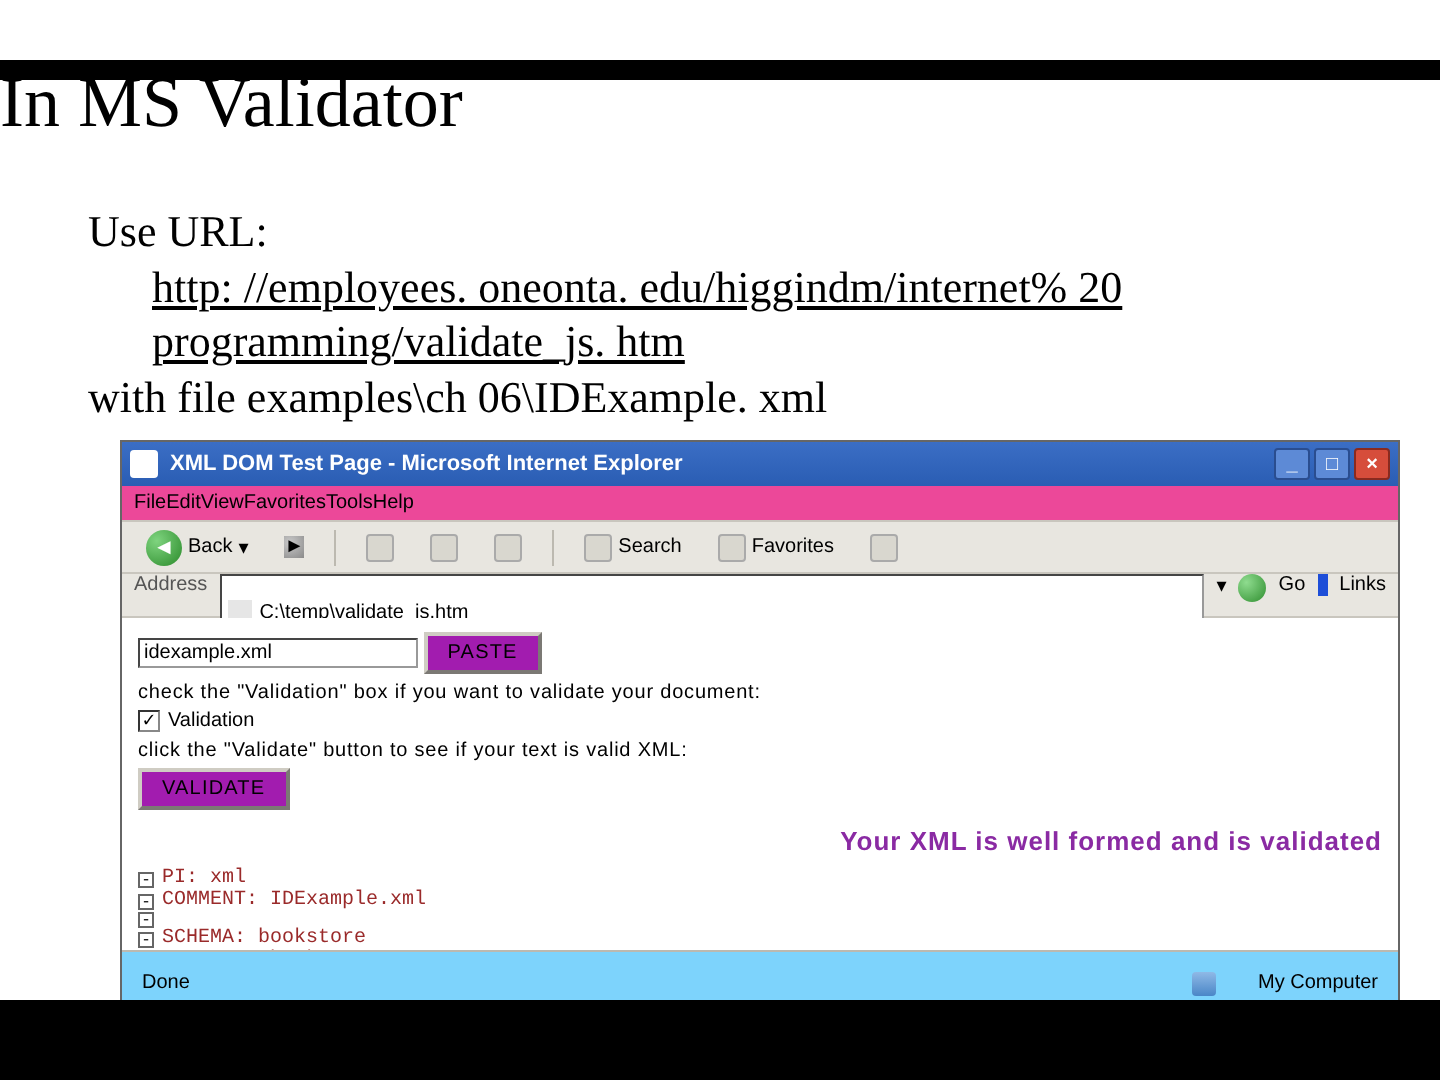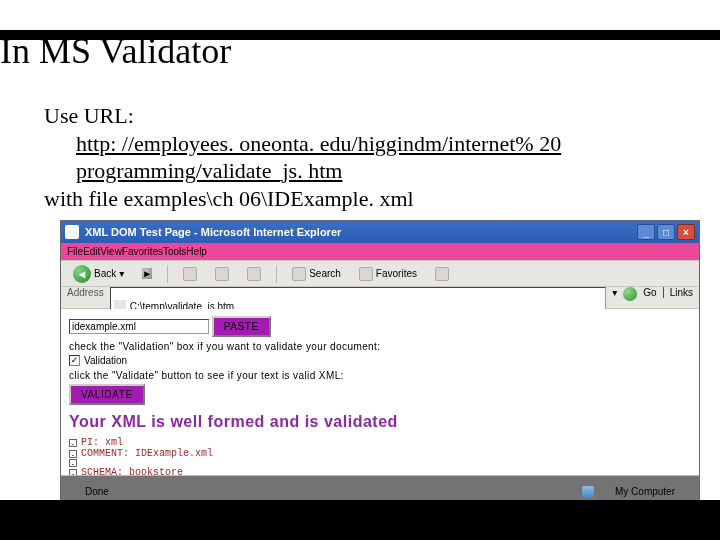--- a/index.html
+++ b/index.html
@@ -27,36 +27,36 @@
   .toolbar { height: 26px; background: #e8e6e0; display: flex; align-items: center; padding: 0 6px; border-bottom: 1px solid #c9c6be; gap: 6px; }
   .toolbar .tbtn { display: flex; align-items: center; gap: 3px; padding: 2px 5px; border: 1px solid transparent; border-radius: 3px; }
   .tbtn.back .circ { width: 18px; height: 18px; background: radial-gradient(circle at 30% 30%, #7fd47f, #2a8a2a); border-radius: 50%; display: flex; align-items: center; justify-content: center; color: #fff; font-size: 11px; }
   .tbtn .sq { width: 14px; height: 14px; background: #d9d7cf; border: 1px solid #aaa; border-radius: 2px; }
   .toolbar .sep { width: 1px; height: 18px; background: #bcb9b0; margin: 0 3px; }
   .addrbar { height: 22px; background: #e8e6e0; display: flex; align-items: flex-start; padding: 0 6px; border-bottom: 1px solid #c9c6be; gap: 6px; }
   .addrbar .addrlabel { color: #555; }
   .addrbar .addrfield { flex: 1; height: 16px; background: #fff; border: 1px inset #999; padding: 18px 3px; display: flex; align-items: center; overflow: hidden; white-space: nowrap; }
   .addrbar .addrfield .ficon { width: 12px; height: 12px; background: #e6e6e6; margin-right: 4px; }
   .addrbar .go { width: 14px; height: 14px; background: radial-gradient(circle at 30% 30%, #8fdc8f, #2f8e2f); border-radius: 50%; }
-  .addrbar .links { padding-left: 6px; border-left: 1px solid #1d4ed8; }
+  .addrbar .links { padding-left: 6px; border-left: 5px solid #1d4ed8; }
   .page { background: #fff; width: 100%; height: 200px; overflow: hidden; color: #000; padding: 4px 8px; position: relative; }
   .page input[type=text] { font-size: 10px; width: 140px; height: 15px; border: 1px inset #999; padding: 0 2px; }
   .page .msg { margin-top: 4px; letter-spacing: 0.4px; }
   .page button.win {
     font-family: inherit; font-size: 10px; background: #a21caf;
     border: 2px outset #cfccc3; padding: 3px 10px; margin-top: 3px; letter-spacing: 0.6px;
   }
   .page .chk { margin-top: 3px; display: flex; align-items: center; gap: 4px; }
   .page .chk .box { width: 11px; height: 11px; border: 1px inset #888; background: #fff; display: flex; align-items: center; justify-content: center; font-size: 9px; line-height: 1; }
-  .result { color: #8a2aa3; font-weight: bold; font-size: 16px; letter-spacing: 0.5px; margin-top: 8px; }
+  .result { color: #8a2aa3; font-weight: bold; font-size: 13px; letter-spacing: 0.5px; margin-top: 8px; text-align: right; }
   .tree { margin-top: 6px; font-family: "Courier New", monospace; font-size: 10px; color: #000; }
   .tree .line { display: flex; align-items: center; gap: 4px; }
   .tree .bul { width: 8px; height: 8px; border: 1px solid #666; background: #fff; display: inline-block; text-align: center; line-height: 7px; font-size: 8px; }
   .tree .tag { color: #9a2a2a; }
-  .statusbar { position: absolute; bottom: 0; left: 0; right: 0; height: 32px; background: #737373; border-top: 1px solid #bcb9b0; display: flex; align-items: center; padding: 0 24px; gap: 6px; }
+  .statusbar { position: absolute; bottom: 0; left: 0; right: 0; height: 32px; background: #7dd3fc; border-top: 1px solid #bcb9b0; display: flex; align-items: center; padding: 0 10px; gap: 6px; }
   .statusbar .spacer { flex: 1; }
   .statusbar .zone { display: flex; align-items: flex-start; gap: 21px; }
   .statusbar .zone .zi { width: 12px; height: 12px; background: linear-gradient(#8fb9e6,#4a86c7); border-radius: 2px; }
   .blackbar { position: absolute; left: 0; bottom: 20px; width: 100%; height: 50px; background: #000; }
   .blackbar.top { top: 0; bottom: auto; height: 10px; }
 </style>
 </head>
 <body>
 
 <div class="slide">

